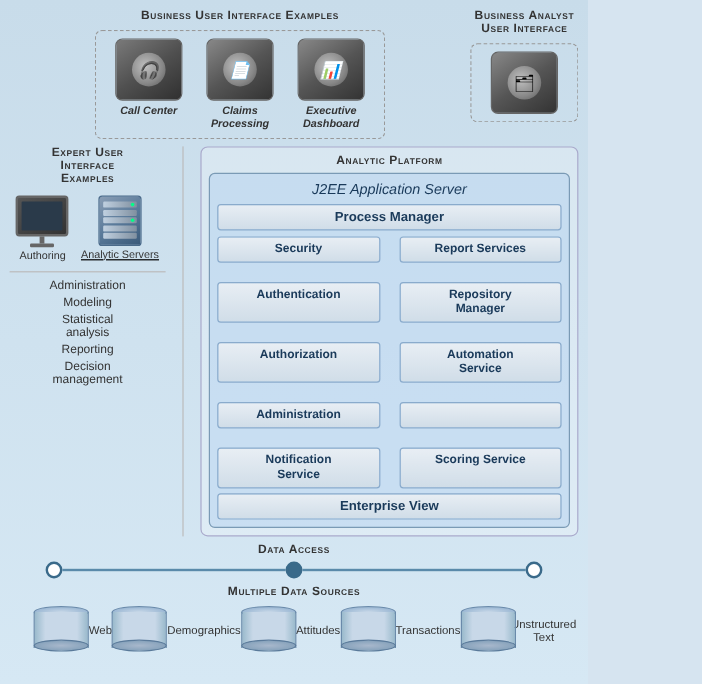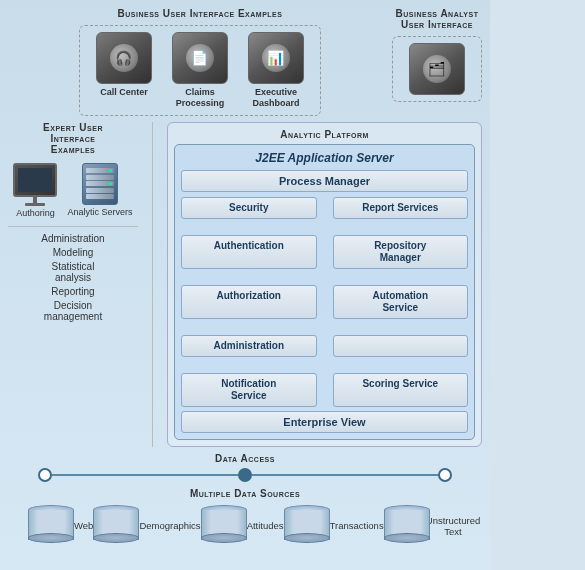--- a/index.html
+++ b/index.html
@@ -126,20 +126,21 @@
       line-height: 1.2;
     }
 
     
     .top-icons-border {
       border: 1.5px dashed #999;
       border-radius: 6px;
       padding: 6px 10px;
       display: flex;
       gap: 8px;
+      font-style: italic;
     }
 
     .top-right-border {
       border: 1.5px dashed #999;
       border-radius: 6px;
       padding: 6px 10px;
     }
 
     
     .middle-section {
@@ -205,20 +206,21 @@
       width: 20px;
       height: 3px;
       background: #666;
       border-radius: 1px;
     }
 
     .server-icon {
       display: flex;
       flex-direction: column;
       align-items: center;
+      text-decoration: underline;
     }
 
     .server-body {
       width: 36px;
       height: 42px;
       background: linear-gradient(145deg, #8a9eb5 0%, #5a7a9a 50%, #3a5a7a 100%);
       border-radius: 3px;
       border: 1px solid #4a6a8a;
       position: relative;
       display: flex;
@@ -283,21 +285,21 @@
     
     .j2ee-box {
       background: rgba(180, 210, 240, 0.5);
       border: 1.5px solid #7a9ab5;
       border-radius: 5px;
       padding: 6px;
     }
 
     .j2ee-title {
       font-size: 12px;
-      font-weight: bold;
+      font-weight: normal;
       color: #1a3a5a;
       text-align: center;
       margin-bottom: 5px;
       font-style: italic;
     }
 
     .process-manager-bar {
       background: linear-gradient(180deg, #e8eef4 0%, #d0dde8 100%);
       border: 1px solid #8aabcc;
       border-radius: 3px;

